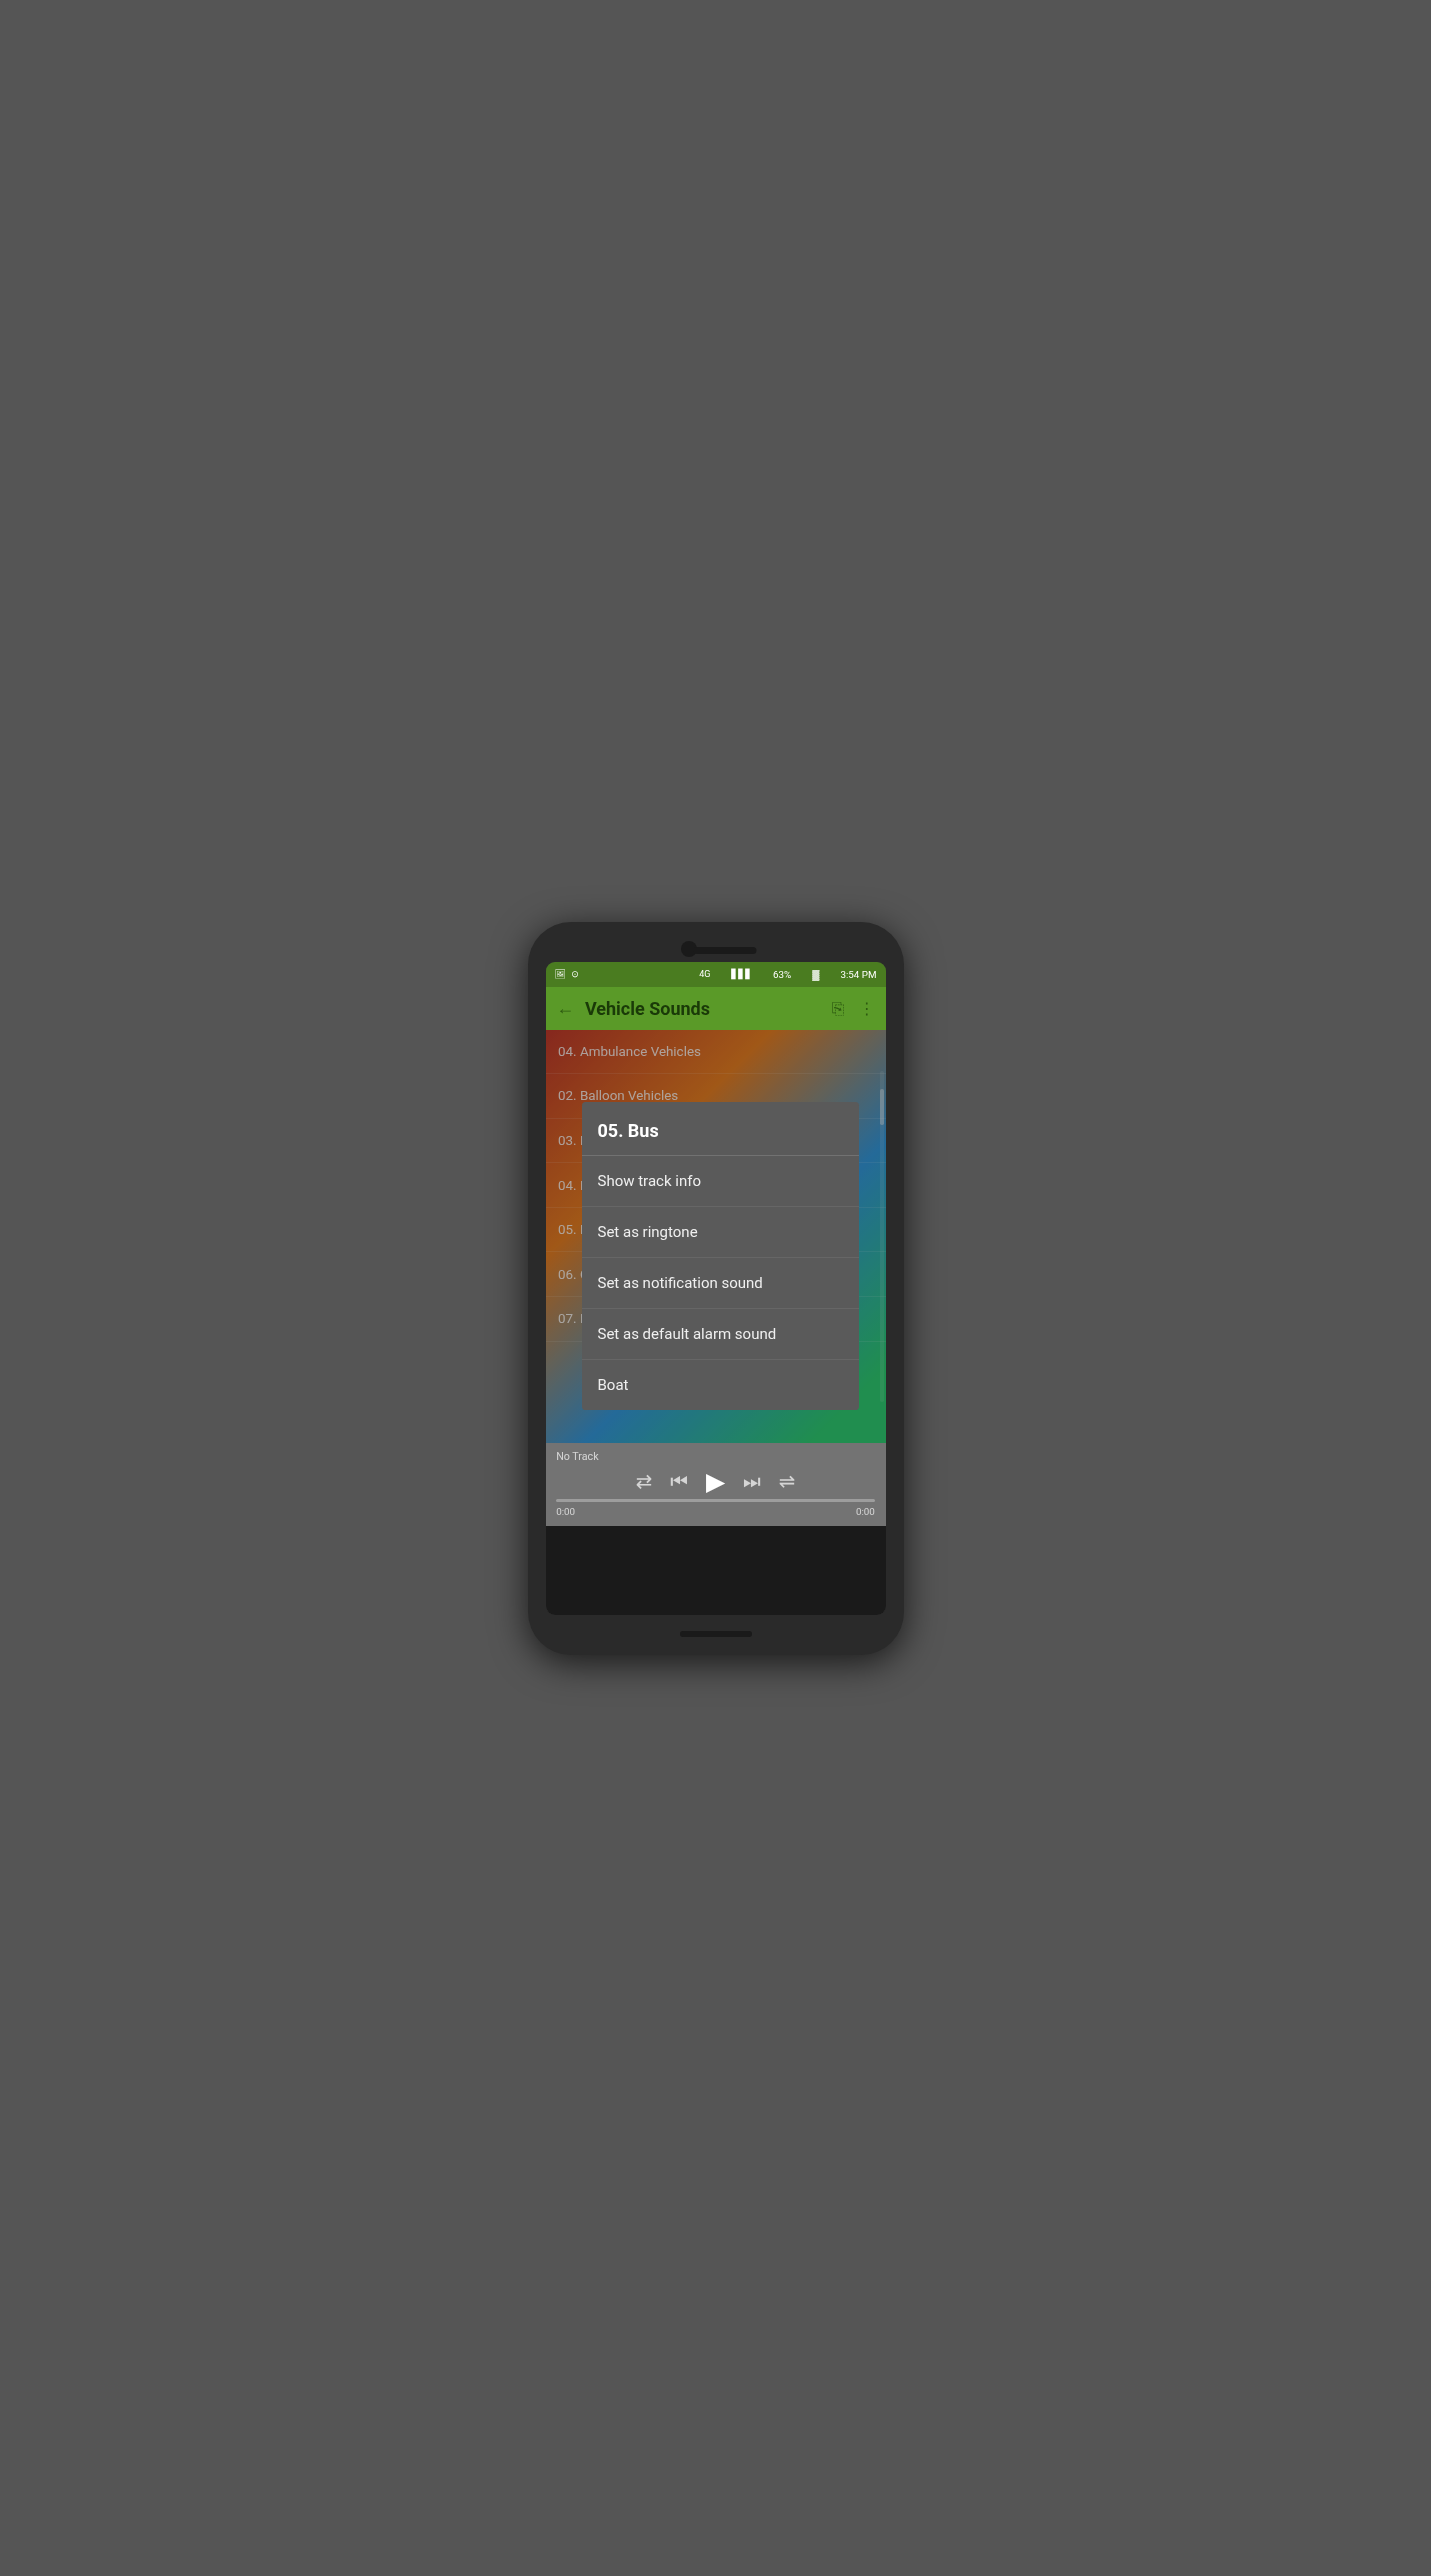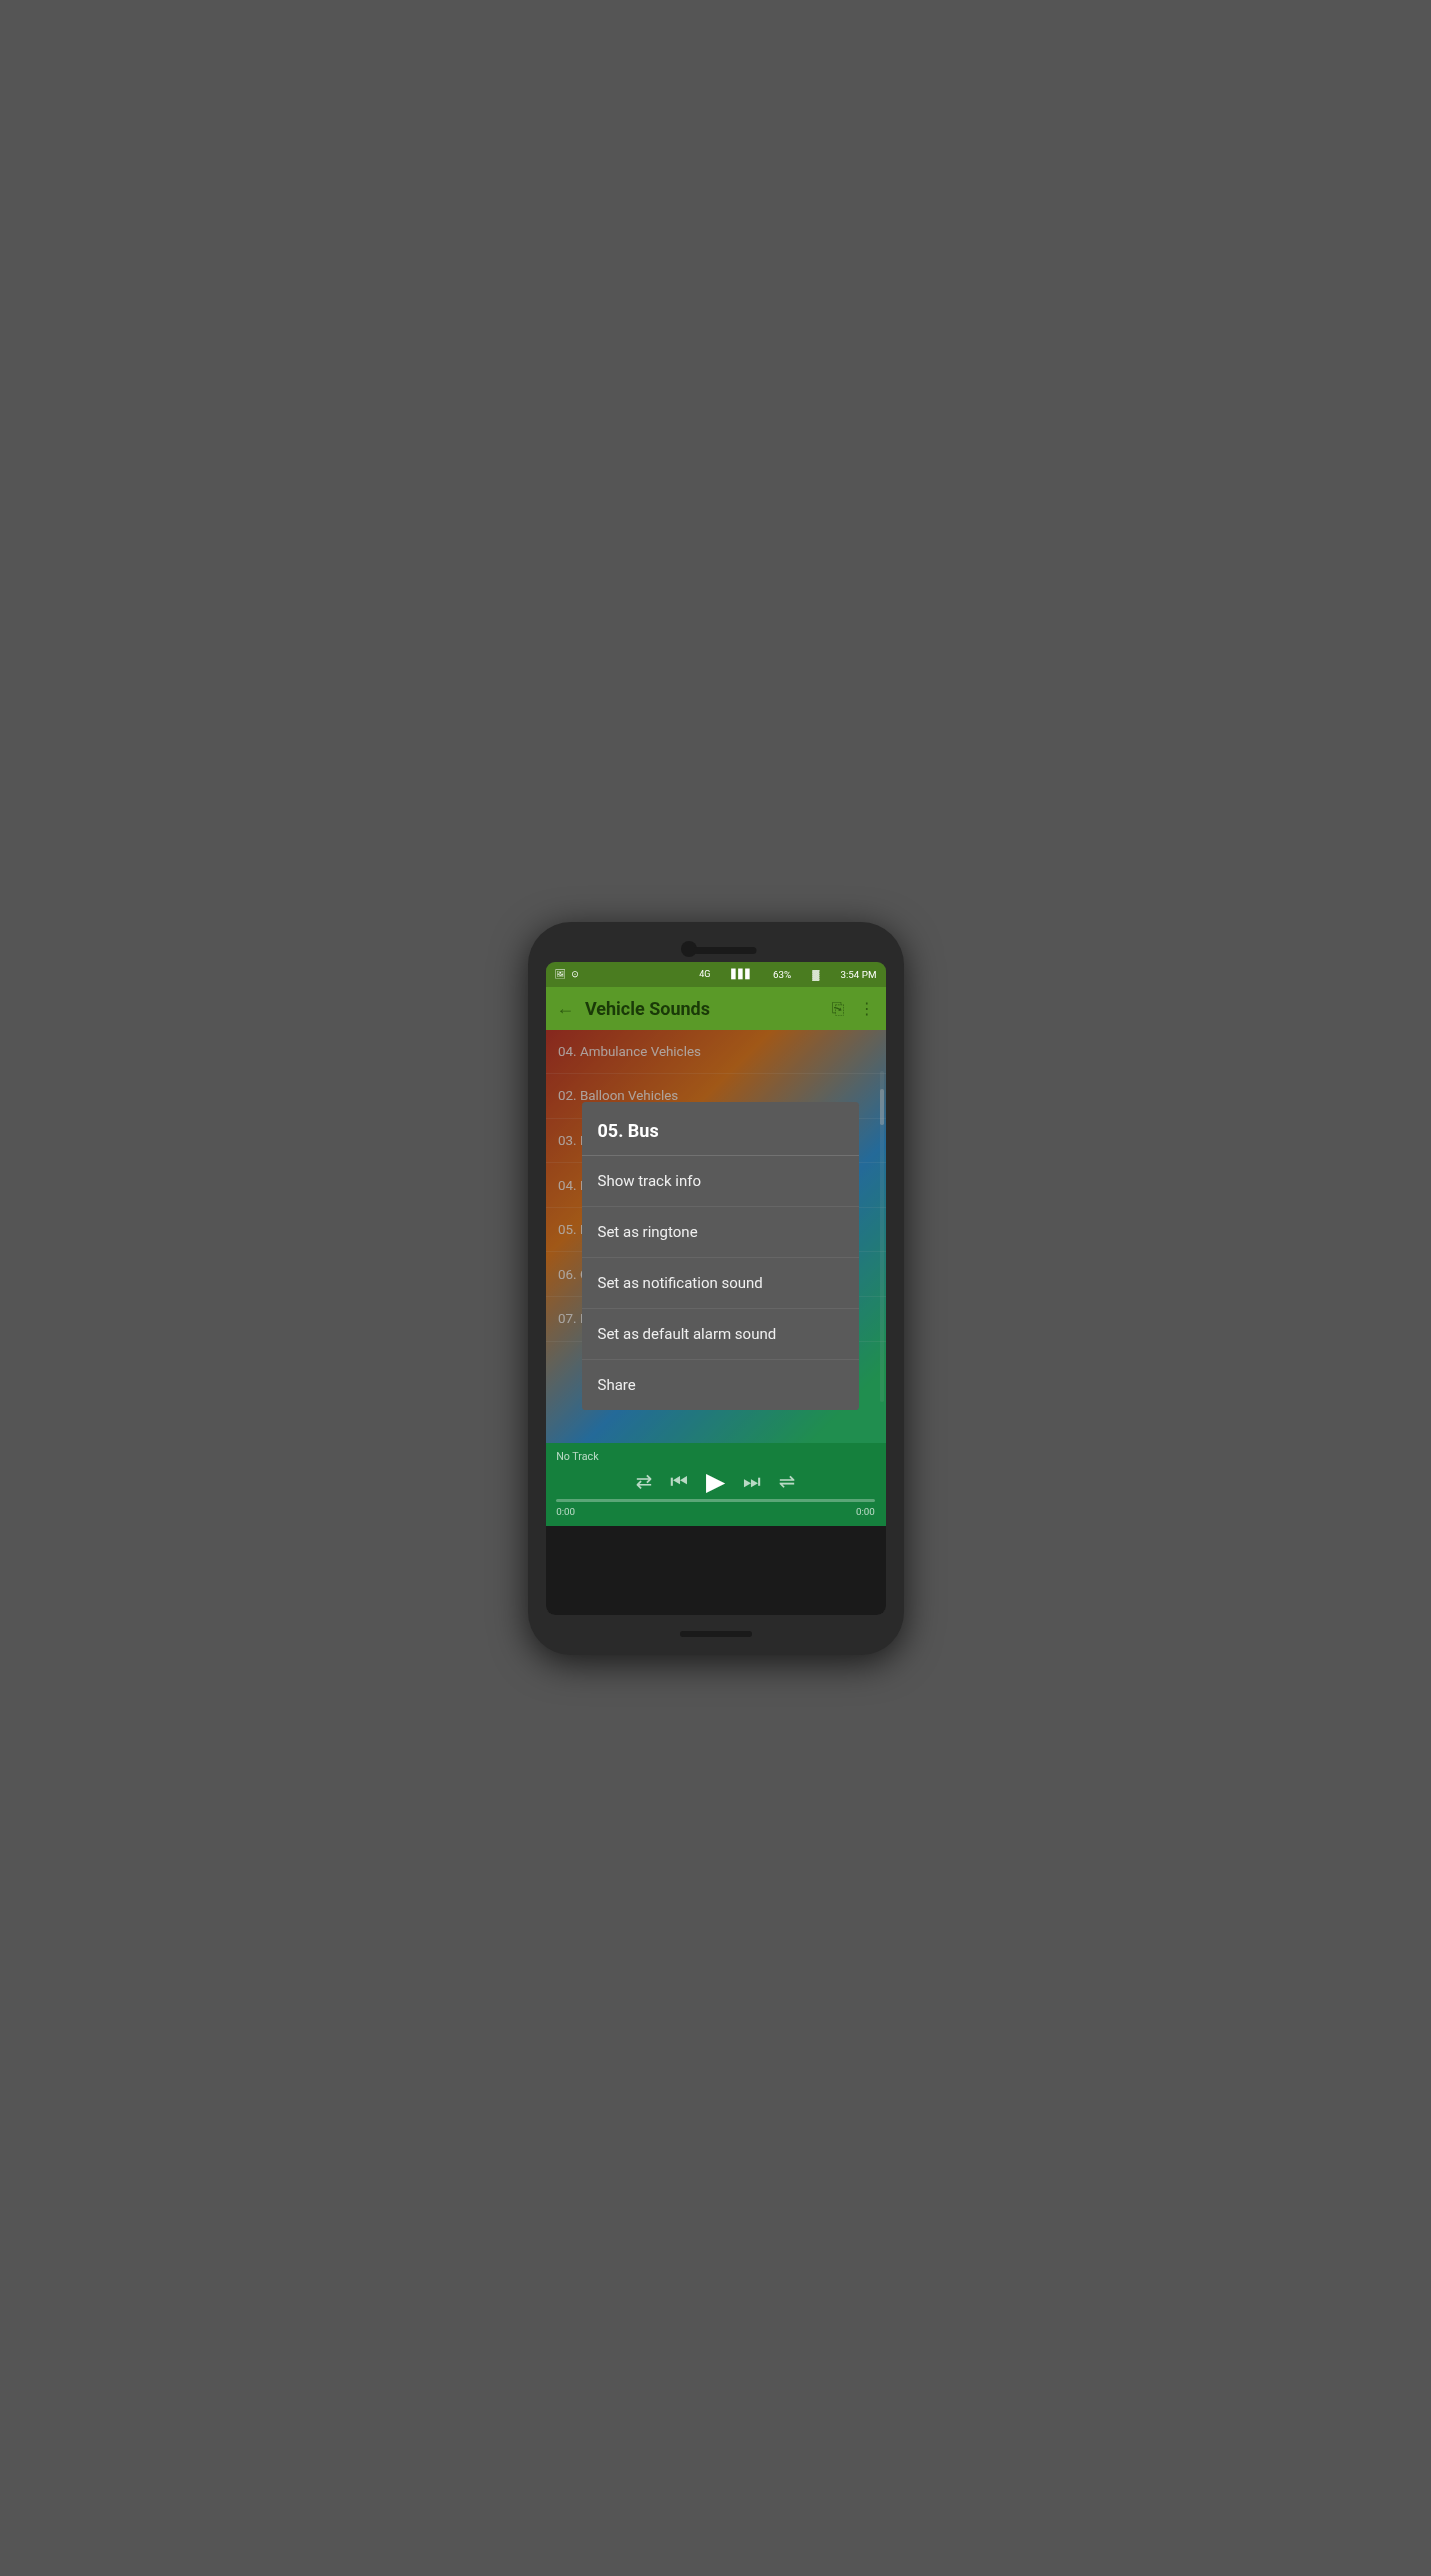--- a/index.html
+++ b/index.html
@@ -207,21 +207,21 @@
     .scrollbar-thumb {
       width: 3.6px;
       height: 36px;
       background: rgba(255,255,255,0.4);
       border-radius: 1.8px;
       margin-top: 18px;
     }
 
     
     .player-bar {
-      background: #15803d;
+      background: #737373;
       padding: 7.2px 10.7px 9px;
       flex-shrink: 0;
     }
     .player-track-name {
       color: rgba(255,255,255,0.7);
       font-size: 10.7px;
       margin-bottom: 3.6px;
     }
     .player-controls {
       display: flex;
@@ -309,21 +309,21 @@
       </div>
 
       <div class="overlay"></div>
 
       <div class="context-menu">
         <div class="context-menu-title">05. Bus</div>
         <div class="context-menu-item">Show track info</div>
         <div class="context-menu-item">Set as ringtone</div>
         <div class="context-menu-item">Set as notification sound</div>
         <div class="context-menu-item">Set as default alarm sound</div>
-        <div class="context-menu-item">Share</div>
+        <div class="context-menu-item">Boat</div>
       </div>
 
     </div>
 
     <div class="player-bar">
       <div class="player-track-name">No Track</div>
       <div class="player-controls">
         <span class="ctrl-btn">⇄</span>
         <span class="ctrl-btn">⏮</span>
         <span class="ctrl-btn-play">▶</span>

